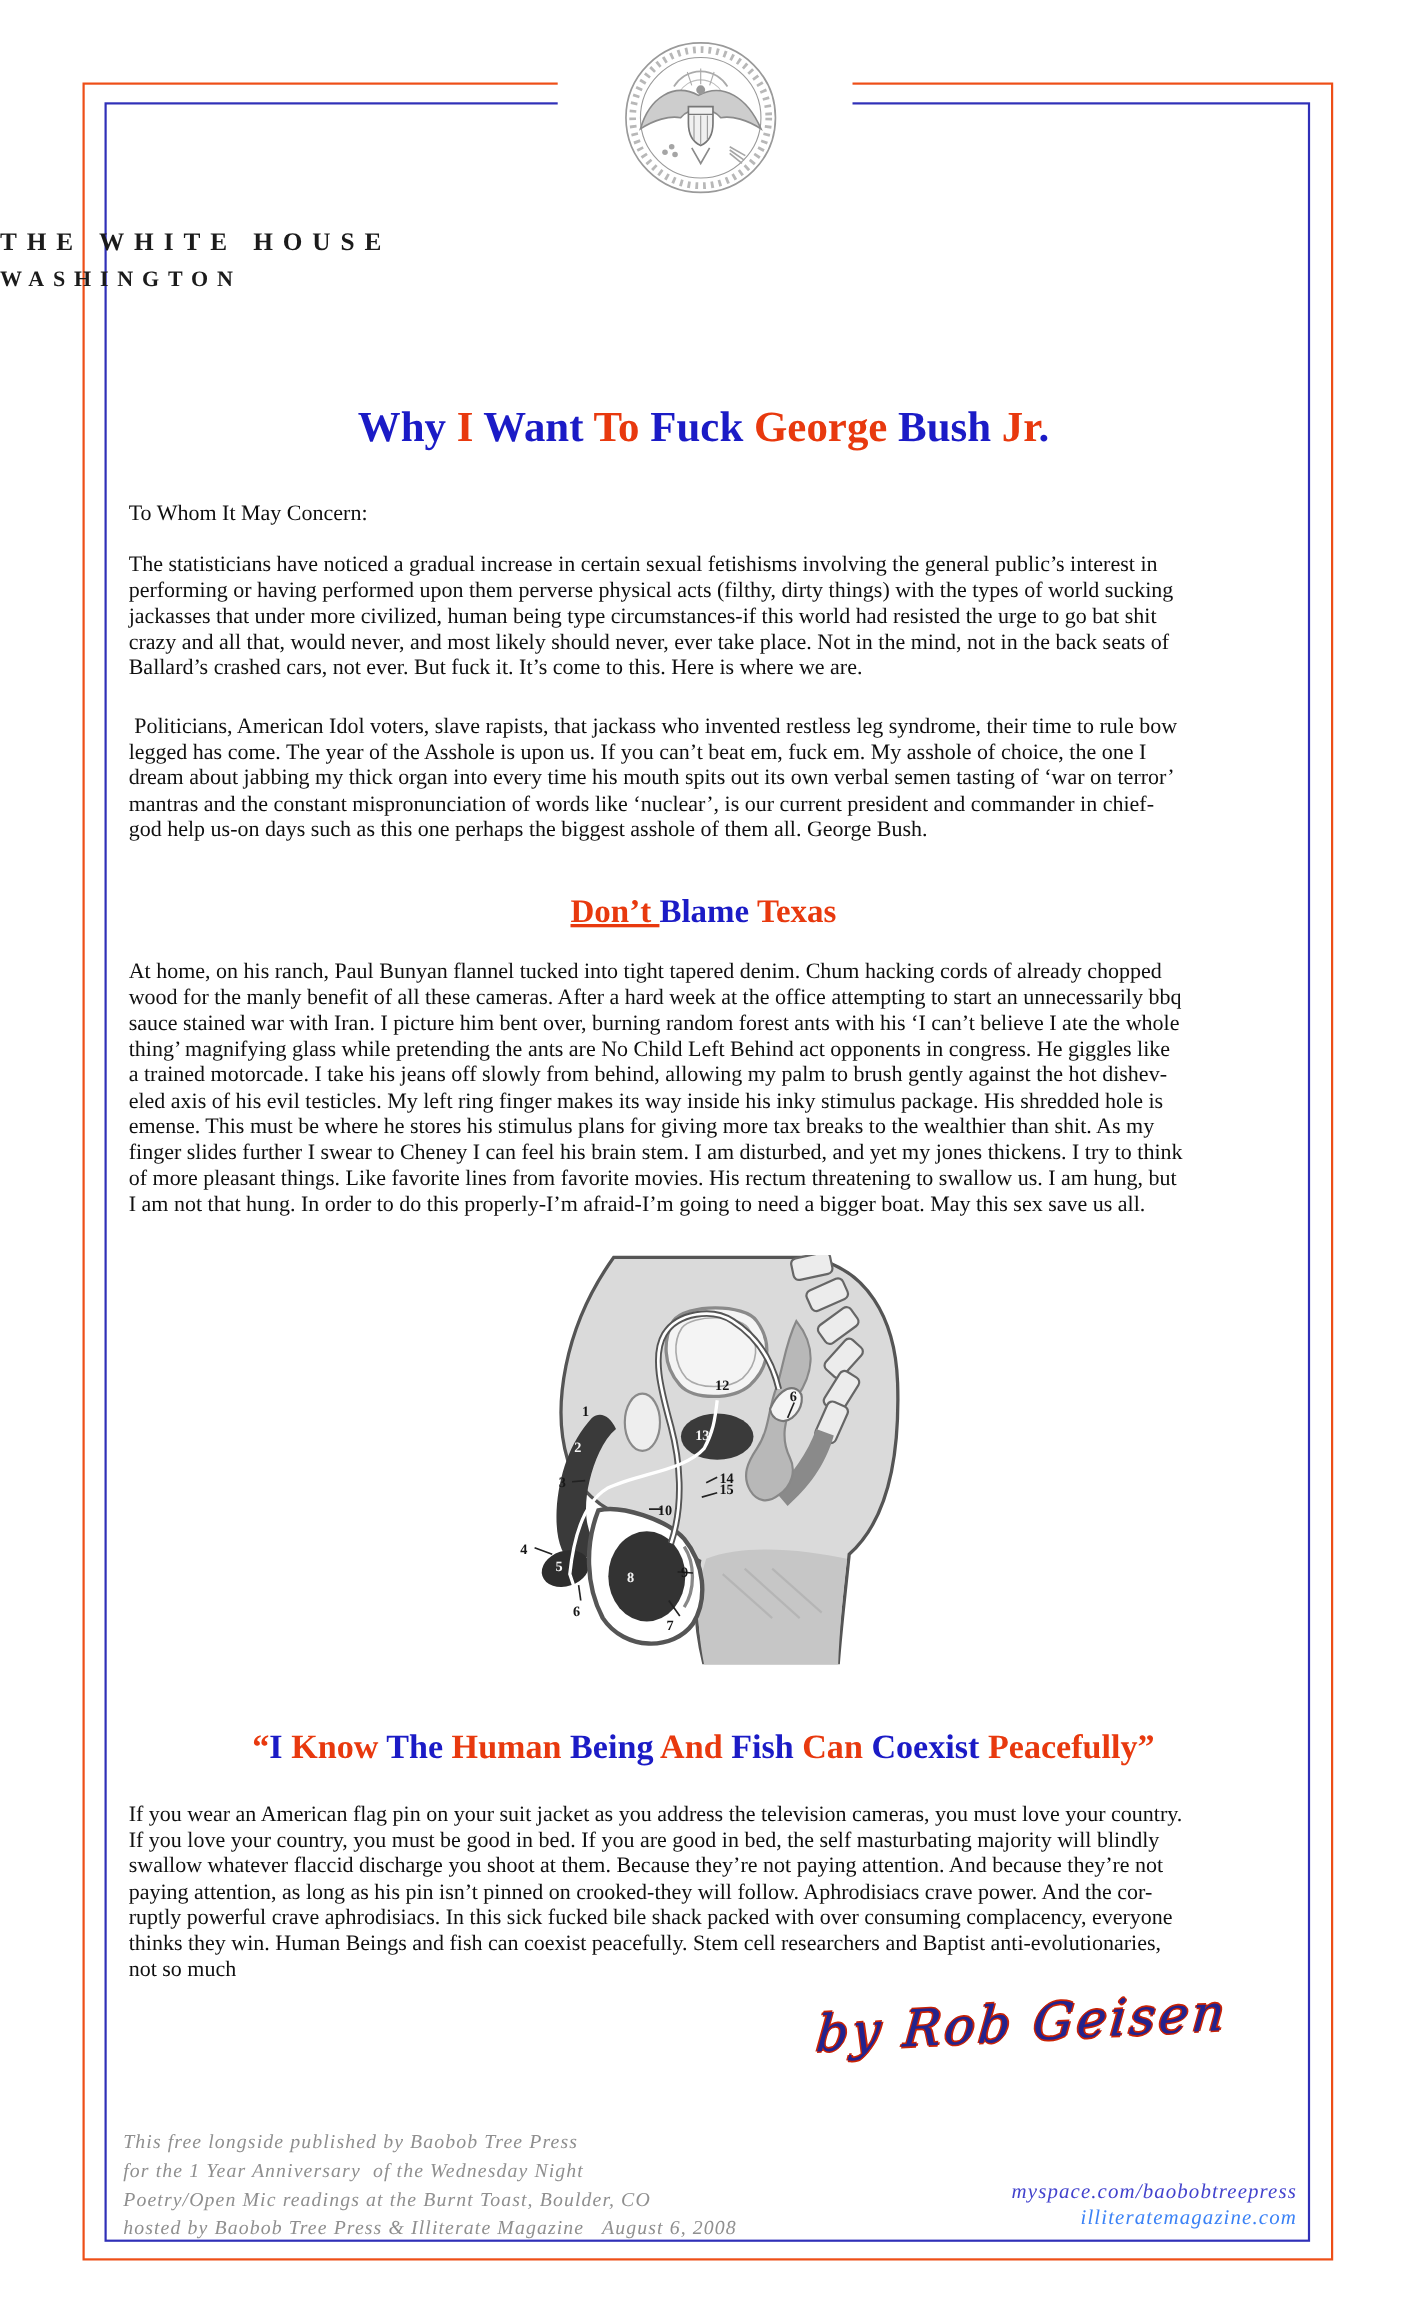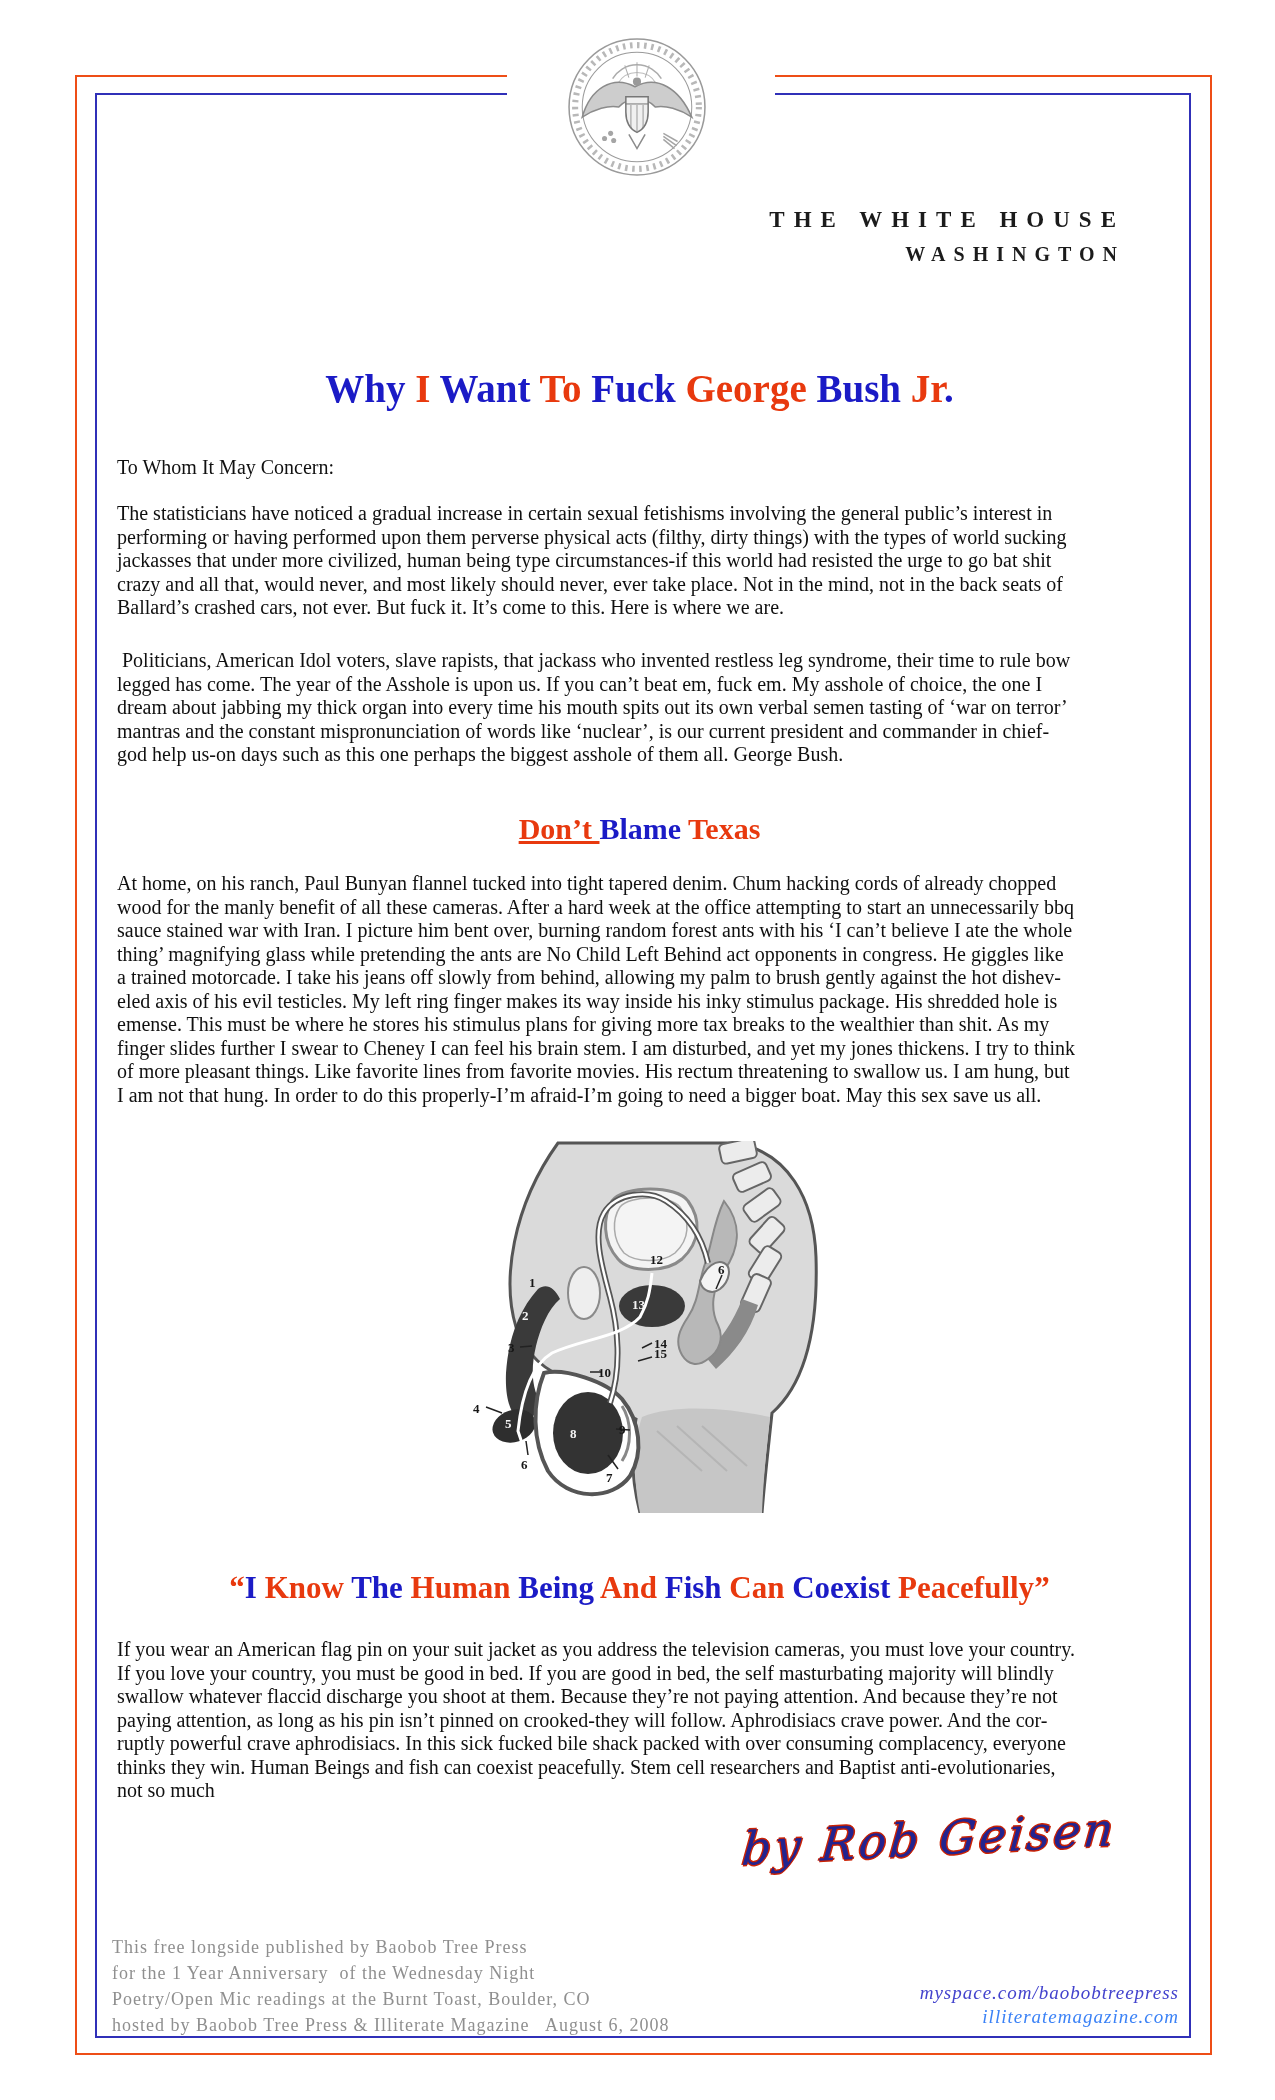--- a/index.html
+++ b/index.html
@@ -4,21 +4,21 @@
 <style>
   html,body{margin:0;padding:0;background:#fff;}
   .page{position:relative;width:1275px;height:2100px;background:#ffffff;overflow:hidden;
         font-family:"Liberation Serif",serif;color:#111;}
   .border-outer{position:absolute;left:75px;top:75px;width:1133px;height:1976px;
         border:2px solid #ee4e17;}
   .border-inner{position:absolute;left:95px;top:93px;width:1092px;height:1941px;
         border:2px solid #3030b8;}
   .seal-gap{position:absolute;left:507px;top:60px;width:268px;height:52px;background:#fff;}
   .seal{position:absolute;left:566px;top:36px;width:142px;height:142px;}
-  .letterhead{position:absolute;left:0;width:1125px;text-align:right;color:#1b1b1b;}
+  .letterhead{position:absolute;left:0;width:1125px;text-align:left;color:#1b1b1b;}
   .lh-org{top:207px;font-size:23px;font-weight:bold;letter-spacing:9px;}
   .lh-city{top:243px;font-size:20px;font-weight:bold;letter-spacing:8px;}
   .doc-title{position:absolute;left:117px;top:366px;width:1045px;text-align:center;
         font-size:39px;font-weight:bold;white-space:nowrap;}
   .body-text{position:absolute;left:117px;width:1048px;font-size:20px;line-height:23.5px;
         white-space:pre-wrap;color:#101010;}
   .salutation{top:456px;}
   .para1{top:502px;}
   .para2{top:649px;}
   .para3{top:872px;}
@@ -29,21 +29,21 @@
   .heading3{top:1570px;font-size:31px;}
   .diagram{position:absolute;left:472px;top:1141px;width:356px;height:372px;}
   .diagram svg{position:absolute;left:0;top:0;}
   .dnum{position:absolute;font-family:"Liberation Serif",serif;font-weight:bold;
         font-size:13px;color:#161616;line-height:13px;}
   .dnum.light{color:#f4f4f4;}
   .signature{position:absolute;right:158px;top:1812px;
         font-family:"DejaVu Serif",serif;font-style:italic;font-size:46px;
         color:#23238e;letter-spacing:3px;transform:rotate(-3deg) skewX(-8deg);
         text-shadow:1.5px 0 #cb2304,-1.5px 0 #cb2304,0 1.5px #cb2304,0 -1.5px #cb2304;}
-  .footer-left{position:absolute;left:112px;top:1934px;
+  .footer-left{position:absolute;left:112px;top:1934px;font-style:italic;
         font-size:18px;line-height:26px;color:#8f8f8f;letter-spacing:1px;white-space:pre-wrap;}
   .footer-right{position:absolute;right:96px;top:1981px;text-align:right;
         font-style:italic;font-size:19px;line-height:24px;letter-spacing:1px;}
   .footer-myspace{color:#4343cd;}
   .footer-site{color:#3b82f6;font-style:italic;}
 </style>
 </head>
 <body>
 
 <div class="page">

